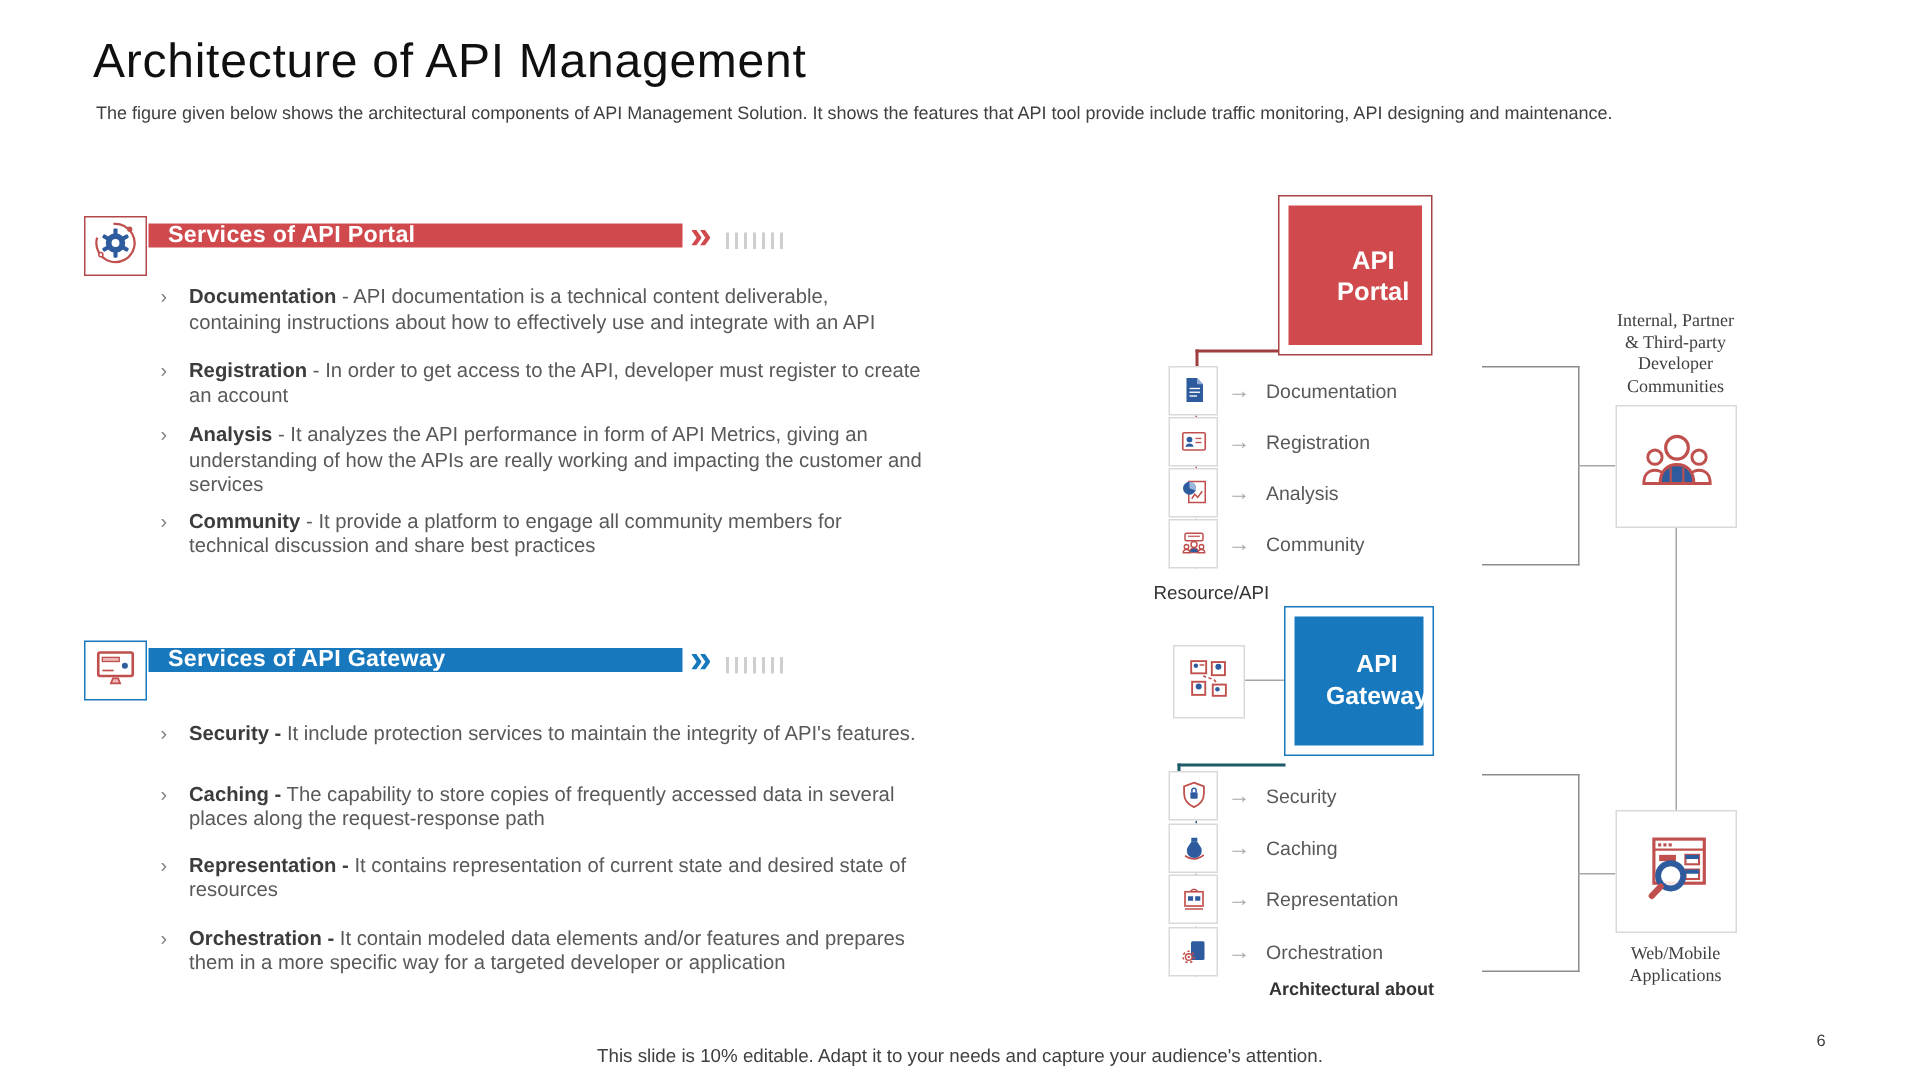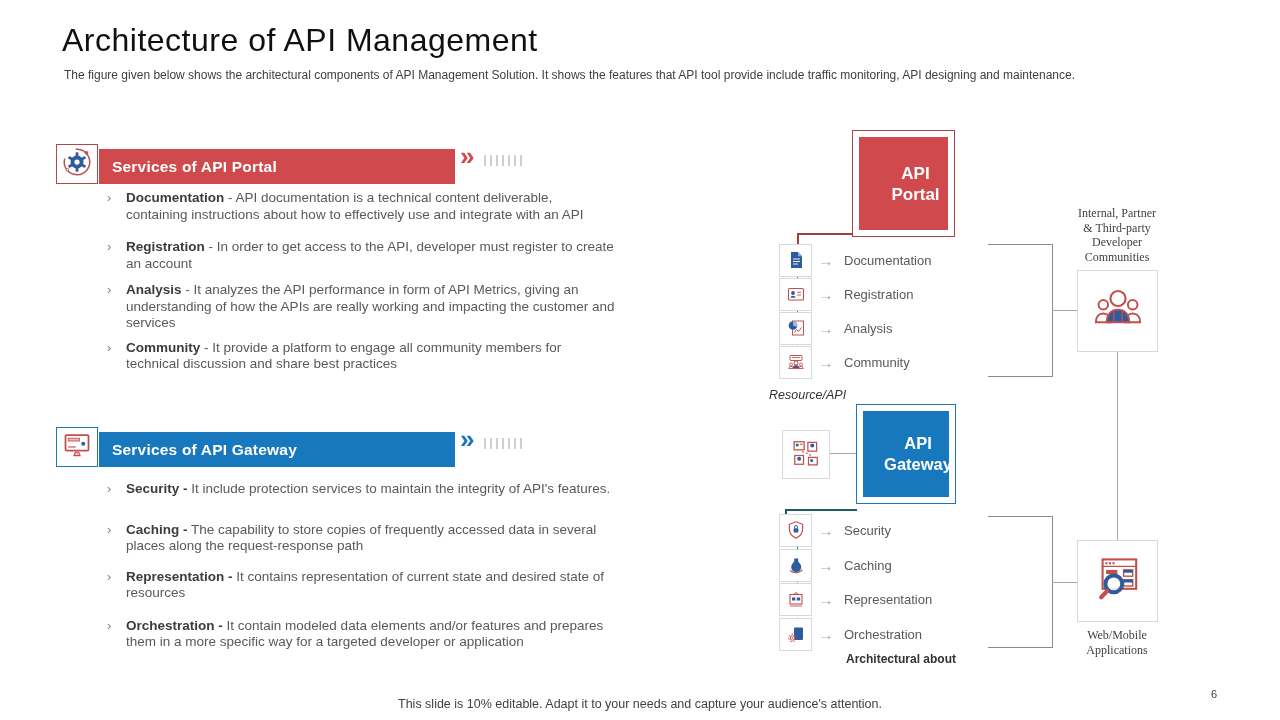--- a/index.html
+++ b/index.html
@@ -8,21 +8,21 @@
   .abs{position:absolute;}
 
   
   .title{left:62px;top:22px;font-size:32px;color:#101010;letter-spacing:.5px;font-weight:400;}
   .subtitle{left:64px;top:68px;width:1060px;font-size:12px;color:#3f3f3f;}
 
   
   .hdr-iconbox{width:40px;height:38px;background:#fff;display:flex;align-items:center;justify-content:center;}
   .hdr-iconbox.red{border:1px solid #b2484b;}
   .hdr-iconbox.blue{border:1px solid #1878be;}
-  .banner{height:35px;width:356px;display:flex;align-items:center;padding-left:13px;box-sizing:border-box;}
+  .banner{height:16px;width:356px;display:flex;align-items:center;padding-left:13px;box-sizing:border-box;}
   .banner span{color:#fff;font-weight:bold;font-size:15.5px;letter-spacing:.2px;}
   .chev{font-size:26px;font-weight:bold;line-height:20px;letter-spacing:-2px;}
   .bars{width:41px;height:11px;background:repeating-linear-gradient(90deg,#c6c6c6 0 2px,transparent 2px 6px);opacity:.85;}
 
   
   ul.bullets{list-style:none;margin:0;padding:0;width:508px;}
   ul.bullets li{position:relative;padding-left:19px;font-size:13.5px;line-height:16.5px;color:#595959;}
   ul.bullets .mark{position:absolute;left:0;top:0;color:#7f7f7f;font-size:13px;}
   ul.bullets b{color:#3c3c3c;}
 
@@ -43,21 +43,21 @@
 
   .dash-red{border-left:1px dashed #b2484b;width:0;}
   .dash-teal{border-left:1px dashed #1d5b66;width:0;}
   .conn-gray{border-top:1px solid #a6a6a6;height:0;}
   .bracket{border-top:1px solid #8c8c8c;border-right:1px solid #8c8c8c;border-bottom:1px solid #8c8c8c;box-sizing:border-box;}
   .bigbox{width:81px;height:82px;border:1px solid #d9d9d9;background:#fff;box-sizing:border-box;
           display:flex;align-items:center;justify-content:center;}
   .sidetext{width:116px;text-align:center;font-size:12px;line-height:14.5px;color:#3f3f3f;}
   .sidetext span{display:block;font-family:Liberation Serif, serif;}
 
-  .small-label{font-size:12.5px;color:#333;font-style:italic;}
+  .small-label{font-size:12.5px;color:#333;}
   .arch-label{font-size:12px;font-weight:bold;color:#333;}
   .footer{left:0;right:0;top:697px;text-align:center;font-size:12.5px;color:#3f3f3f;}
   .pagenum{left:1211px;top:688px;font-size:11px;color:#3f3f3f;}
 </style>
 </head>
 <body>
 
 <div class="slide">
 
   <div class="abs subtitle">The figure given below shows the architectural components of API Management Solution. It shows the features that API tool provide include traffic monitoring, API designing and maintenance.</div>

